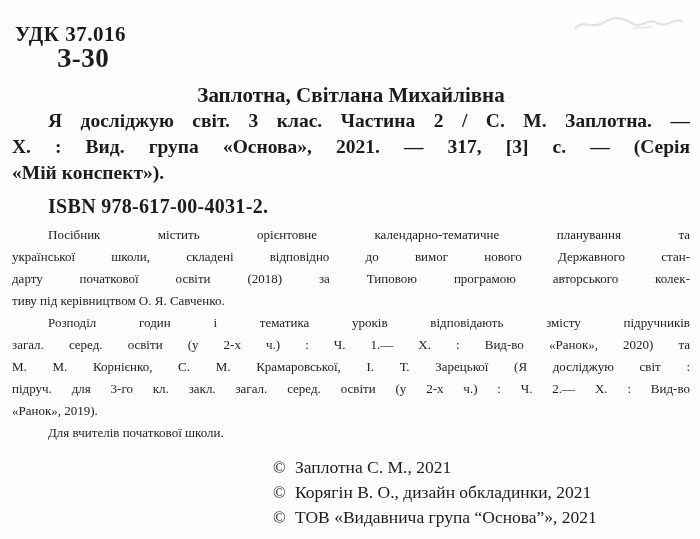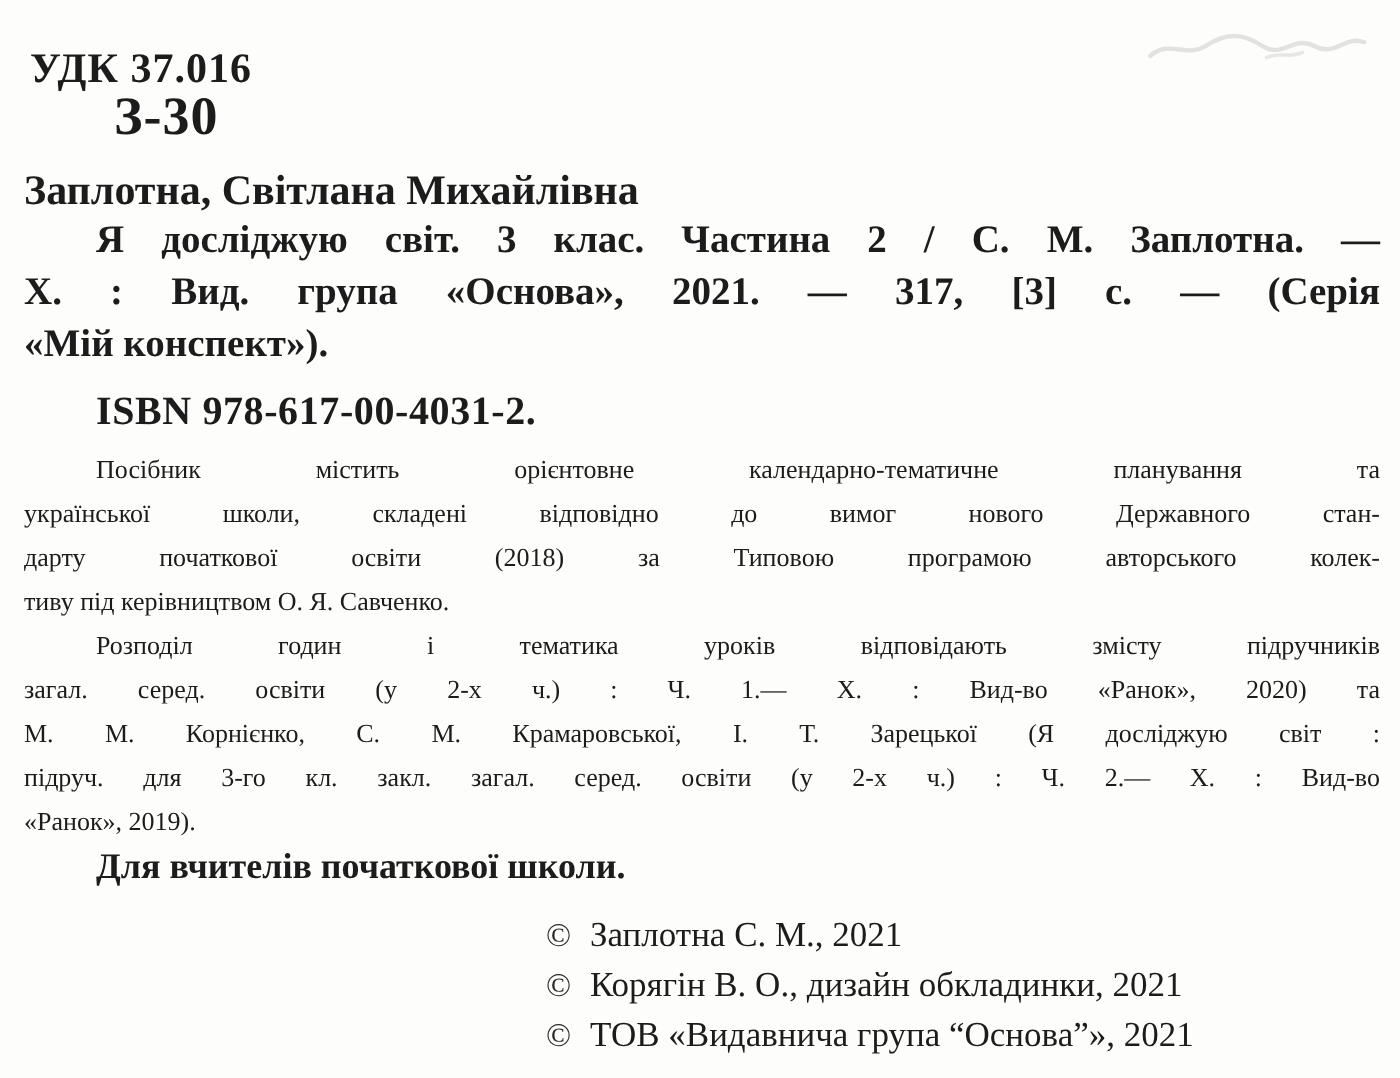--- a/index.html
+++ b/index.html
@@ -34,20 +34,21 @@
     line-height: 24px;
     padding-left: 45px;
     letter-spacing: 0.5px;
   }
 
   
   .author-heading {
     margin-top: 13px;
     font-size: 21px;
     line-height: 25px;
+    text-align: center;
   }
 
   
   .bib-entry { font-size: 19.5px; line-height: 26px; }
   .bib-entry .line { width: 100%; font-weight: bold; }
 
   
   .j  { text-align: justify; text-align-last: justify; }
   .ind { text-indent: 36px; }
 
@@ -62,24 +63,23 @@
   
   .annotation {
     margin-top: 5px;
     font-size: 13px;
     line-height: 22px;
     font-family: Liberation Serif, serif;
   }
   .annotation .line { width: 100%; }
 
   .audience-line {
-    font-size: 18px;
+    font-size: 13px;
     line-height: 22px;
     text-indent: 36px;
-    font-weight: bold;
   }
 
   
   .copyright-block {
     margin-top: 11px;
     font-size: 17.5px;
     line-height: 25px;
     padding-left: 261px;
   }
   .copyright-row { display: flex; align-items: baseline; }

